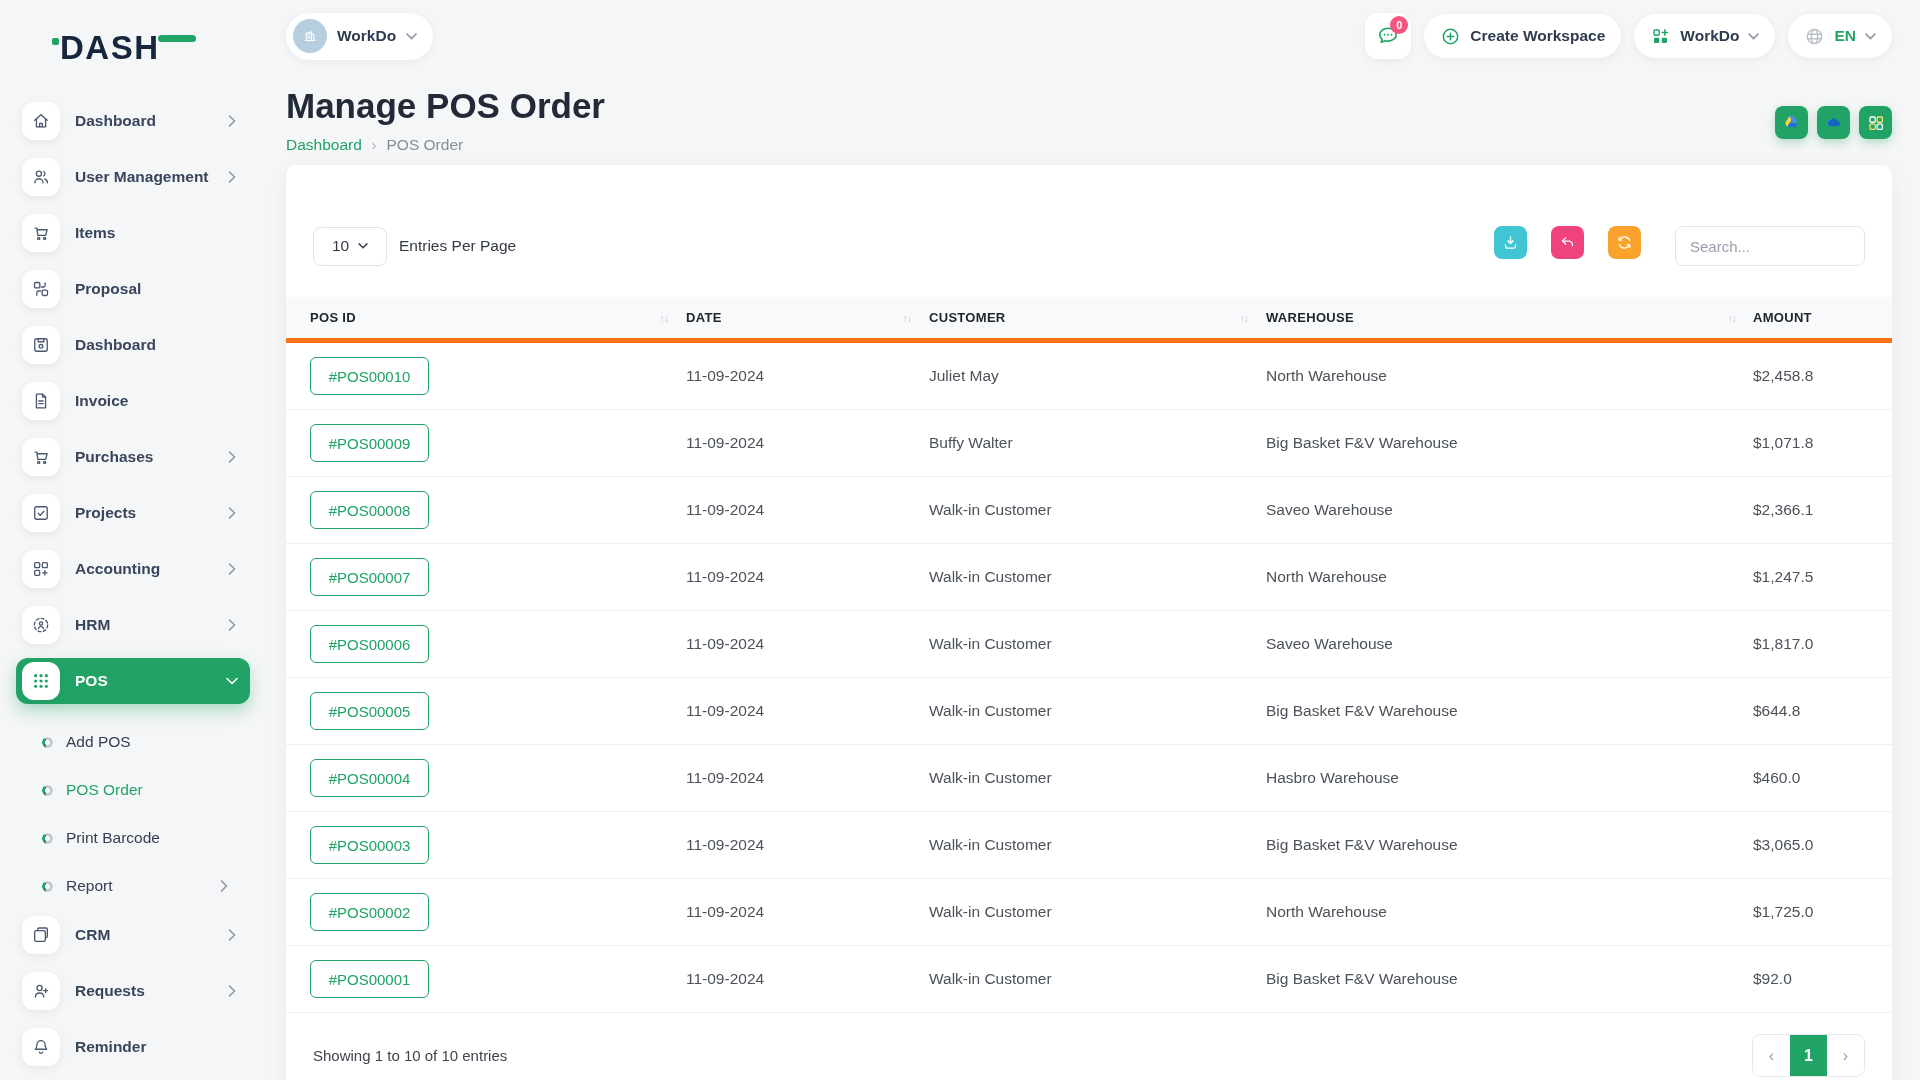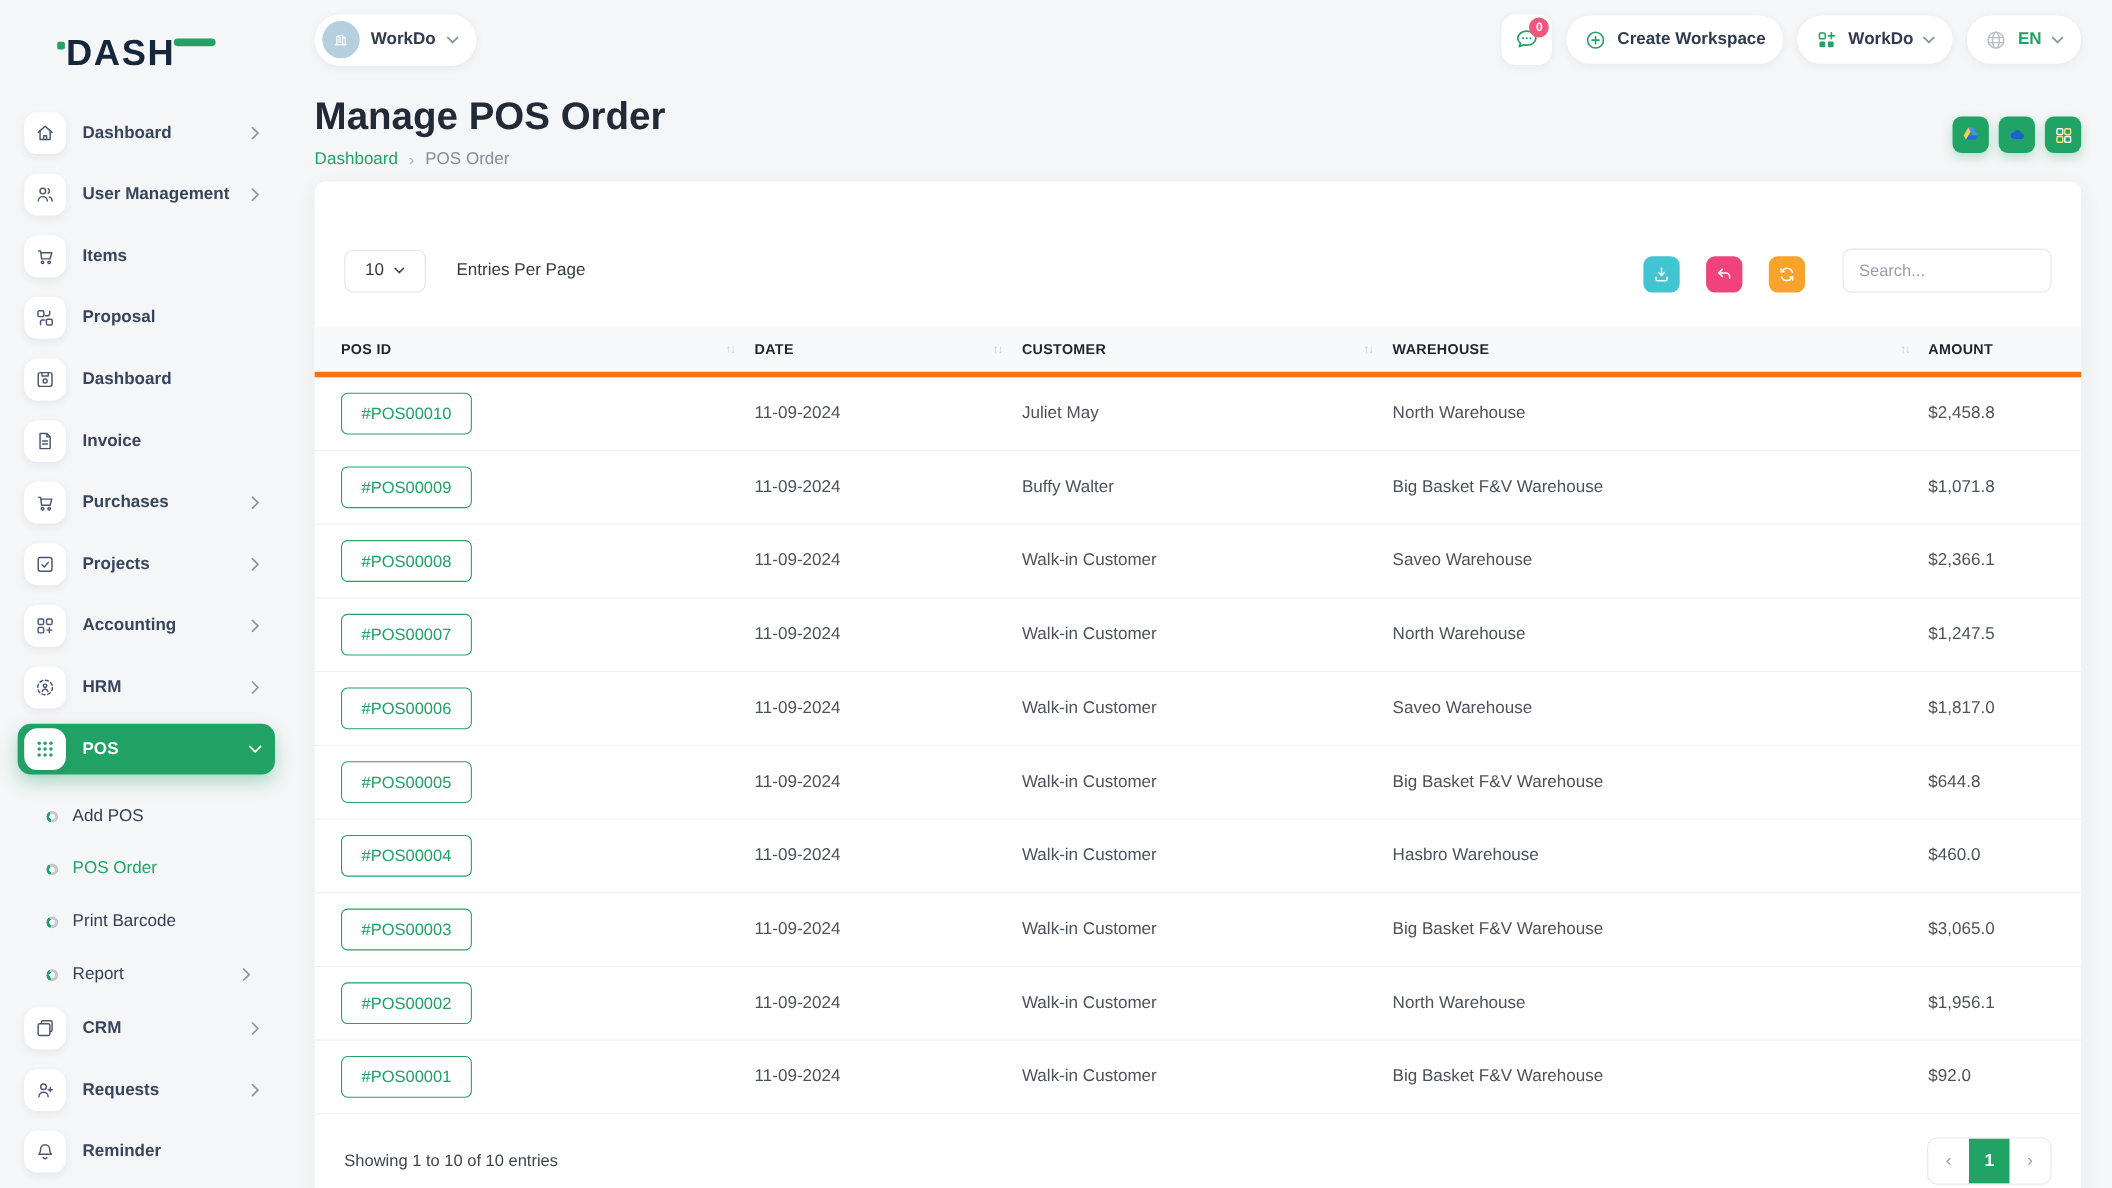--- a/index.html
+++ b/index.html
@@ -51,24 +51,24 @@
   .crumbs { margin-top:10px; font-size:15.5px; display:flex; align-items:center; gap:10px; }
   .crumb-link { color:#21a366; text-decoration:none; cursor:pointer; }
   .crumb-sep { color:#a5abb5; font-size:14px; }
   .crumb-cur { color:#868d98; }
   .head-actions { display:flex; gap:9px; margin-top:20px; }
   .green-sq { width:33px; height:33px; border-radius:8px; background:#21a366; display:flex; align-items:center; justify-content:center; box-shadow:0 4px 10px rgba(33,163,102,.3); }
 
   
   .card { margin-top:11px; background:#fff; border-radius:10px; box-shadow:0 5px 22px rgba(25,35,60,.05); height:932px; }
   .card-controls { display:flex; justify-content:space-between; align-items:center; padding:61px 27px 0; }
-  .controls-left { display:flex; align-items:center; gap:28px; }
+  .controls-left { display:flex; align-items:center; gap:12px; }
   .select { width:74px; height:39px; border:1px solid #dfe3e8; border-radius:8px; background:#fff; display:flex; align-items:center; justify-content:center; gap:9px; font-size:15.5px; color:#333a44; }
   .epp-label { font-size:15.5px; font-weight:500; color:#333a44; }
-  .controls-right { display:flex; align-items:flex-end;gap:16px; }
+  .controls-right { display:flex; align-items:flex-start;gap:16px; }
   .sq { width:33px; height:33px; border-radius:8px; display:flex; align-items:center; justify-content:center; color:#fff; margin-left:8px; }
   .sq.cyan { background:#41c5d2; } .sq.pink { background:#f0437c; } .sq.orange { background:#f9a22c; }
   .search { width:190px; height:40px; border:1px solid #e2e6ea; border-radius:8px; padding:0 14px; font-size:15px; color:#555c66; margin-left:18px; outline:none; background:#fff; }
   .search::placeholder { color:#99a0ac; }
 
   .tbl { margin-top:31px; }
   .thead { display:flex; align-items:center; height:46px; background:#f8f9fb; border-bottom:5px solid #f97316; }
   .th { display:flex; align-items:center; justify-content:space-between; height:100%; }
   .th, .td { padding-left:10px; }
   .c1 { width:390px; flex:none; padding-left:24px; }
@@ -530,21 +530,21 @@
     <div class="td c2">11-09-2024</div>
     <div class="td c3">Walk-in Customer</div>
     <div class="td c4">Big Basket F&amp;V Warehouse</div>
     <div class="td c5">$3,065.0</div>
   </div>
             <div class="trow">
     <div class="td c1"><a class="pos-pill">#POS00002</a></div>
     <div class="td c2">11-09-2024</div>
     <div class="td c3">Walk-in Customer</div>
     <div class="td c4">North Warehouse</div>
-    <div class="td c5">$1,956.1</div>
+    <div class="td c5">$1,725.0</div>
   </div>
             <div class="trow">
     <div class="td c1"><a class="pos-pill">#POS00001</a></div>
     <div class="td c2">11-09-2024</div>
     <div class="td c3">Walk-in Customer</div>
     <div class="td c4">Big Basket F&amp;V Warehouse</div>
     <div class="td c5">$92.0</div>
   </div>
           </div>
       </div>

